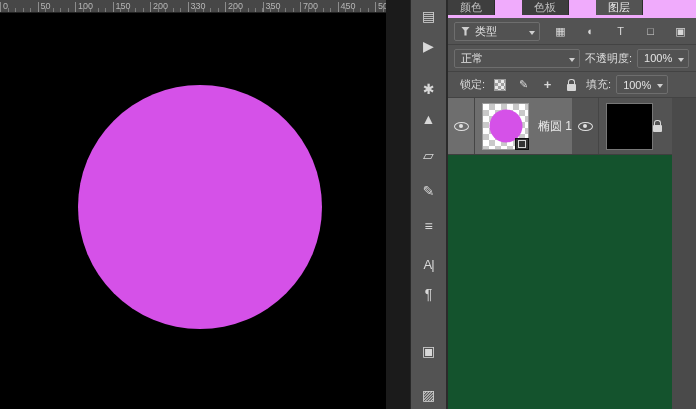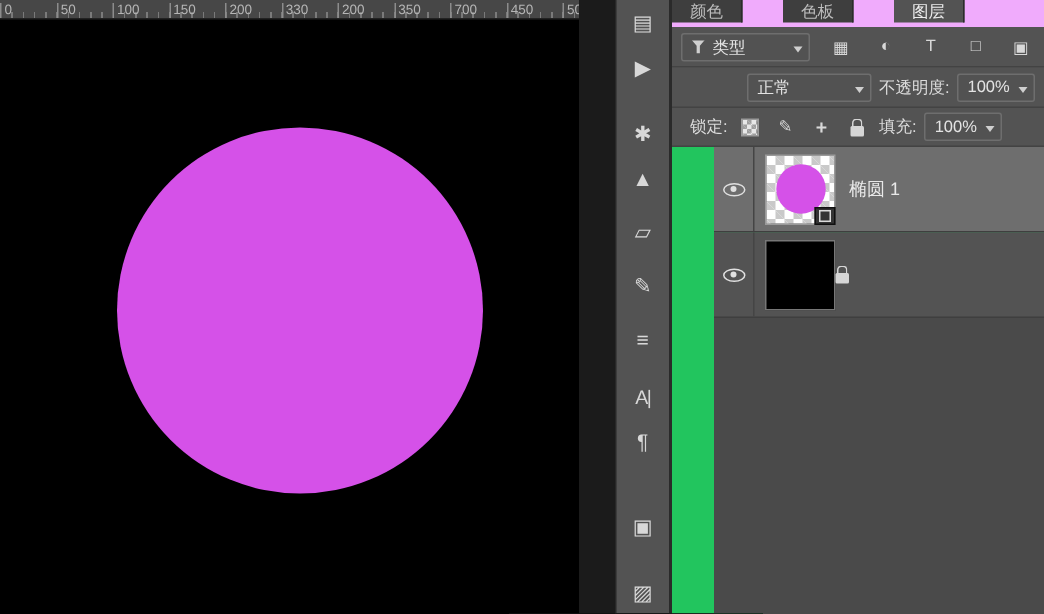--- a/index.html
+++ b/index.html
@@ -40,41 +40,41 @@
   .ctrl-row{ background:#535353; border-bottom:1px solid #434343; display:flex; align-items:center; padding:0 6px; }
   .filter-row{ height:27px; gap:7px;justify-content:space-between; }
   .blend-row{ height:27px; gap:5px; }
   .lock-row{ height:26px; gap:5px;padding-left:12px; }
 
   .dropdown{ position:relative; background:#525252; border:1px solid #6e6e6e; border-radius:2px; height:19px;
              display:flex; align-items:center; padding:0 14px 0 6px; font-size:11px; color:#e3e3e3; }
   .dropdown::after{ content:""; position:absolute; right:4px; top:8px; border-left:3.5px solid transparent;
                     border-right:3.5px solid transparent; border-top:4px solid #cfcfcf; }
   .dd-kind{ width:86px; gap:5px; }
-  .dd-blend{ width:126px;margin-left:44px; }
+  .dd-blend{ width:126px; }
   .dd-small{ width:52px; padding-right:16px; }
 
   .funnel{ width:9px; height:9px; background:#cfcfcf; flex:0 0 9px;
            clip-path:polygon(0 0,100% 0,62% 45%,62% 100%,38% 100%,38% 45%); }
 
   .mini-btn{ width:19px; height:18px; display:flex; align-items:center; justify-content:center;
              color:#d8d8d8; font-size:11px; border-radius:2px; }
   .lbl{ font-size:11px; color:#dcdcdc; white-space:nowrap; }
 
   .checker-sm{ width:12px; height:12px; border:1px solid #9a9a9a;
       background-image:linear-gradient(45deg,#9e9e9e 25%,transparent 25%,transparent 75%,#9e9e9e 75%),
                        linear-gradient(45deg,#9e9e9e 25%,#e8e8e8 25%,#e8e8e8 75%,#9e9e9e 75%);
       background-position:0 0,3px 3px; background-size:6px 6px; }
 
   .padlock{ width:9px; height:7px; background:#d6d6d6; border-radius:1px; position:relative; margin-top:5px; }
   .padlock::before{ content:""; position:absolute; top:-5px; left:1px; width:5px; height:5px;
                     border:1.5px solid #d6d6d6; border-bottom:none; border-radius:3px 3px 0 0; }
 
   
-  .layer-list{ flex:1; background:#22c55e; display:flex; flex-direction:column;padding-left:28px; }
+  .layer-list{ flex:1; background:#14532d; display:flex; flex-direction:row; }
   .layer-row{ height:57px; background:#535353; border-bottom:1px solid #3f3f3f; display:flex; align-items:center; }
   .layer-row.selected{ background:#6e6e6e; }
   .eye-cell{ width:27px; height:100%; border-right:1px solid #454545; display:flex; align-items:center; justify-content:center; }
   .eye{ width:15px; height:9px; border:1.5px solid #e0e0e0; border-radius:50%; position:relative; }
   .eye::after{ content:""; position:absolute; left:50%; top:50%; width:4px; height:4px; border-radius:50%;
                background:#e0e0e0; transform:translate(-50%,-50%); }
   .thumb{ width:47px; height:47px; margin-left:7px; position:relative; flex:0 0 47px; }
   .thumb.checker{ border:1px solid #9a9a9a;
       background-image:linear-gradient(45deg,#c9c9c9 25%,transparent 25%,transparent 75%,#c9c9c9 75%),
                        linear-gradient(45deg,#c9c9c9 25%,#fff 25%,#fff 75%,#c9c9c9 75%);

